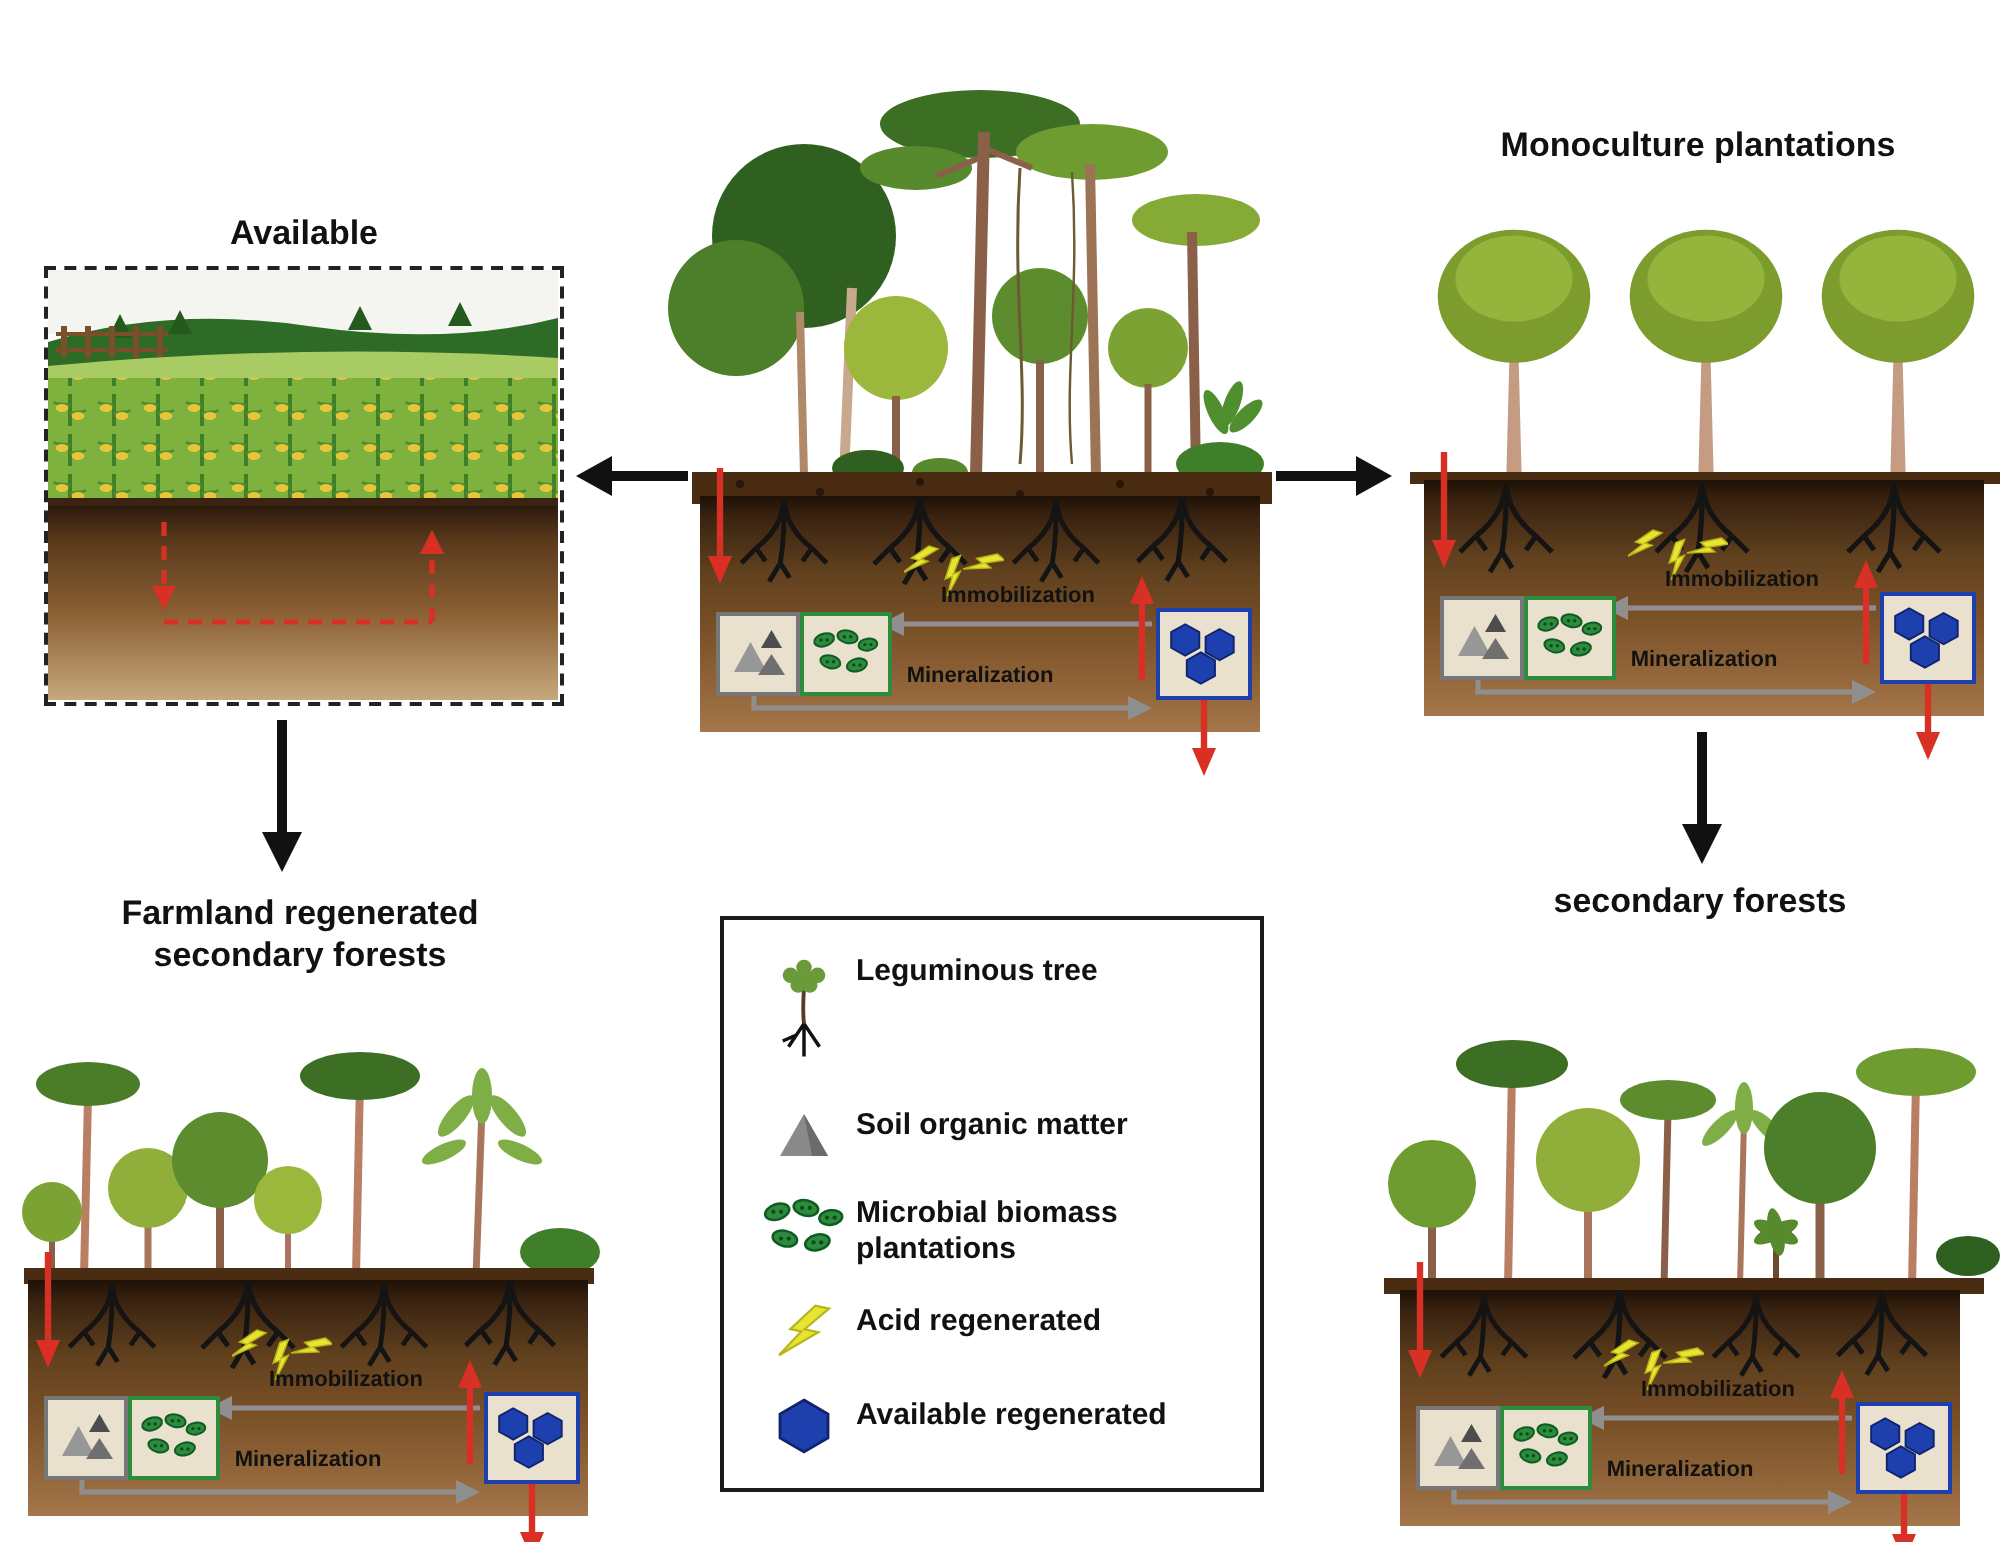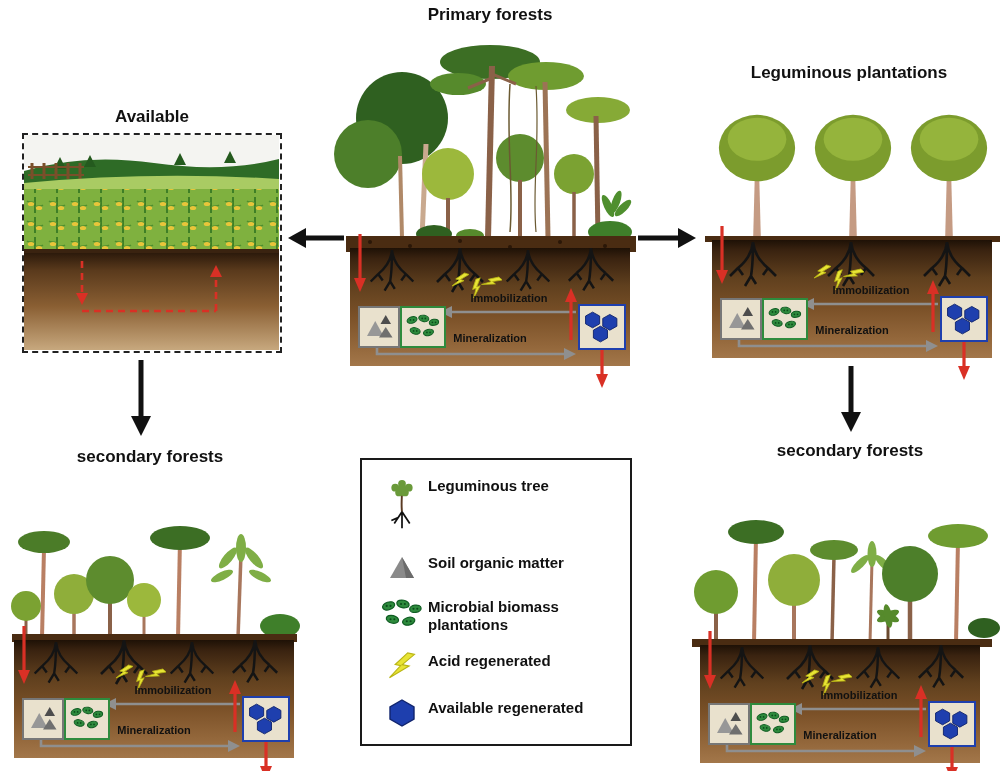--- a/index.html
+++ b/index.html
@@ -97,24 +97,24 @@
       </symbol>
       <symbol id="mono-tree" viewBox="0 0 90 135">
         <path d="M41,135 L43,58 L47,58 L49,135 Z" fill="#c59b83"></path>
         <path d="M45,64 L30,48 M45,62 L60,50" stroke="#c59b83" stroke-width="3" fill="none"></path>
         <ellipse cx="45" cy="40" rx="39" ry="34" fill="#7c9c2d"></ellipse>
         <ellipse cx="45" cy="31" rx="30" ry="22" fill="#95b43c"></ellipse>
       </symbol>
     </defs>
   </svg>
 
-  <div class="title" style="left:340px;top:4px;width:300px;">Primary forests</div>
   <div class="title" style="left:42px;top:106px;width:220px;">Available</div>
-  <div class="title" style="left:700px;top:62px;width:298px;">Leguminous plantations</div>
+  <div class="title" style="left:700px;top:62px;width:298px;">Monoculture plantations</div>
   <div class="title" style="left:15px;top:446px;width:270px;">
+    <div>Farmland regenerated</div>
     <div>secondary forests</div>
   </div>
   <div class="title" style="left:710px;top:440px;width:280px;">
     <div>secondary forests</div>
   </div>
 
   <svg class="art" style="left:340px;top:26px;" width="300" height="226" viewBox="0 0 300 226">
     <circle cx="62" cy="92" r="46" fill="#2f6020"></circle>
     <circle cx="28" cy="128" r="34" fill="#4d7f2a"></circle>
     <ellipse cx="150" cy="36" rx="50" ry="17" fill="#3c6e24"></ellipse>

